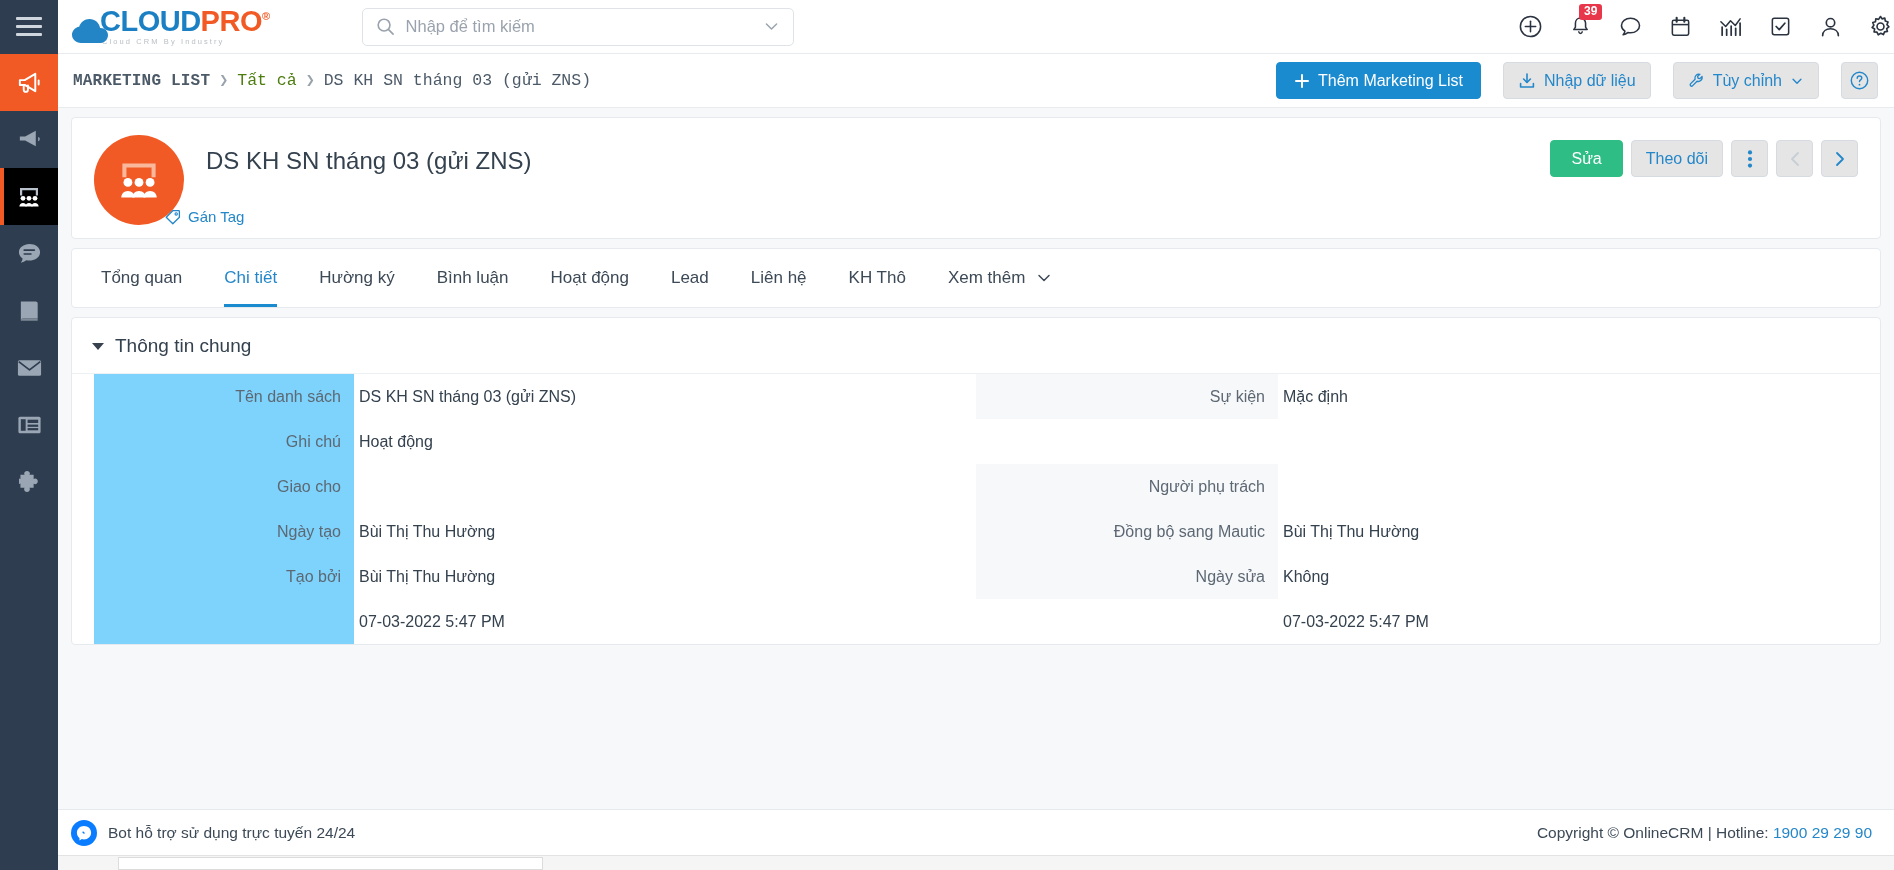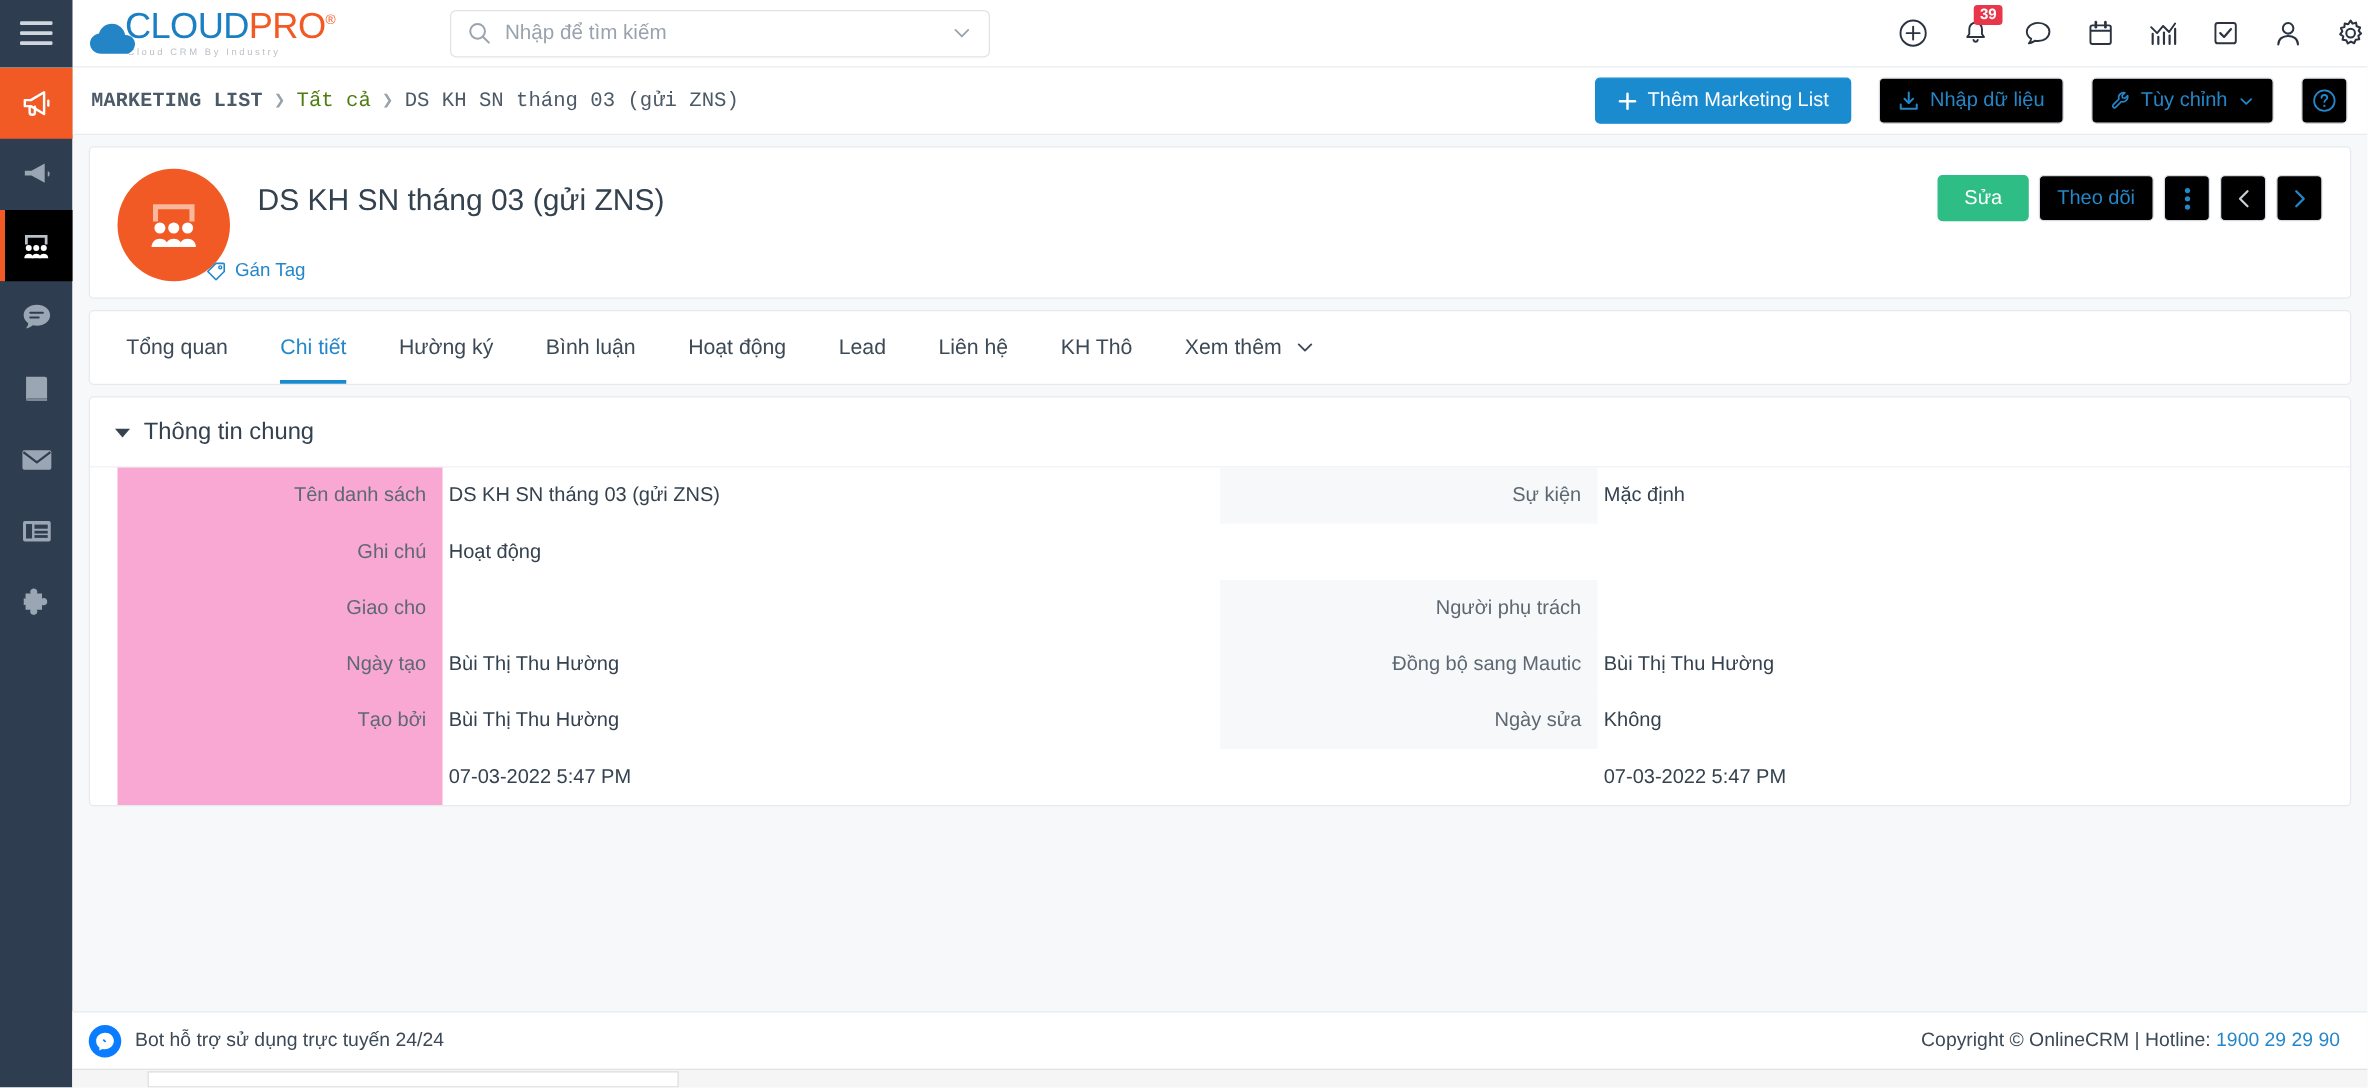--- a/index.html
+++ b/index.html
@@ -23,21 +23,21 @@
     display: flex; align-items: center; justify-content: center;
     cursor: pointer; flex: 0 0 58px;
   }
   .hamburger { width: 26px; display: flex; flex-direction: column; gap: 5px; }
   .hamburger span { display: block; height: 3px; background: #cfd6de; border-radius: 1px; }
 
   .logo-wrap { margin-left: 12px; display: flex; align-items: flex-end; user-select: none; }
   .logo-cloud { position: relative; width: 34px; height: 30px; }
   .logo-cloud svg { display: block; }
   .logo-text { display: flex; flex-direction: column; margin-left: -4px; }
-  .logo-main { font-size: 29px; font-weight: normal; letter-spacing: -0.5px; line-height: 1; }
+  .logo-main { font-size: 29px; font-weight: bold; letter-spacing: -0.5px; line-height: 1; }
   .logo-main .c1 { color: #1b7fc4; }
   .logo-main .c2 { color: #f15a24; }
   .logo-reg { font-size: 11px; color: #f15a24; vertical-align: super; }
   .logo-sub { font-size: 7.5px; color: #b9c0c6; letter-spacing: 2.1px; margin-top: 1px; margin-left: 2px; }
 
   .search-box {
     margin-left: 92px; width: 432px; height: 38px;
     border: 1px solid #dfe3e8; border-radius: 5px;
     display: flex; align-items: center; padding: 0 13px; gap: 11px;
     background: #fff; cursor: text;
@@ -79,21 +79,21 @@
     display: flex; align-items: center; padding: 0 16px 0 0;
   }
   .crumb { display: flex; align-items: center; padding-left: 15px; gap: 9px; font-size: 16.5px; font-family: Liberation Mono, monospace; }
   .crumb .root { color: #4c5a68; font-weight: bold; letter-spacing: .2px; cursor: pointer; font-size: 16px; }
   .crumb .sep { color: #98a2ac; font-size: 15px; }
   .crumb .seg { color: #4d7c0f; cursor: pointer; }
   .crumb .seg.last { color: #4c5a68; }
 
   .crumb-actions { margin-left: auto; display: flex; align-items: center; gap: 22px; }
   .btn {
-    height: 37px; border-radius: 4px; border: 1px solid #d6dbe1; background: #000000;
+    height: 37px; border-radius: 4px; border: 1px solid #d6dbe1; background: #e5e5e5;
     display: flex; align-items: center; gap: 8px; padding: 0 14px;
     font-size: 16px; color: #2487c9; cursor: pointer; white-space: nowrap;
   }
   .btn.primary { background: #1b8bd0; border-color: #1b8bd0; color: #fff; font-size: 16px; padding: 0 17px; }
   .btn.icon-only { width: 37px; padding: 0; justify-content: center; }
 
   .content-scroll { flex: 1; overflow: hidden; padding: 9px 13px 0 13px; }
 
   .card {
     background: #fff; border: 1px solid #e6eaee; border-radius: 4px;
@@ -133,21 +133,21 @@
   .sec-head {
     display: flex; align-items: center; gap: 11px;
     padding: 17px 22px 16px 20px; border-bottom: 1px solid #eef1f4;
   }
   .caret-down { width: 0; height: 0; border-left: 6px solid transparent; border-right: 6px solid transparent; border-top: 7px solid #37424f; cursor: pointer; }
   .sec-title { font-size: 19px; color: #34414e; }
 
   .fields { display: flex; padding: 0 22px; }
   .fcol { width: 50%; display: flex; }
   .fcol .labels {
-    width: 260px; flex: 0 0 260px; background: #f9a8d4;
+    width: 260px; flex: 0 0 260px; background: #7dd3fc;
     display: flex; flex-direction: column;
   }
   .fcol.right .labels { width: 302px; flex: 0 0 302px; }
   .fcol .values { flex: 1; display: flex; flex-direction: column; }
   .lbl {
     height: 45px; display: flex; align-items: center; justify-content: flex-end;
     padding-right: 13px; font-size: 16px; color: #5d6873; white-space: nowrap;
   }
   .val {
     height: 45px; display: flex; align-items: center;

